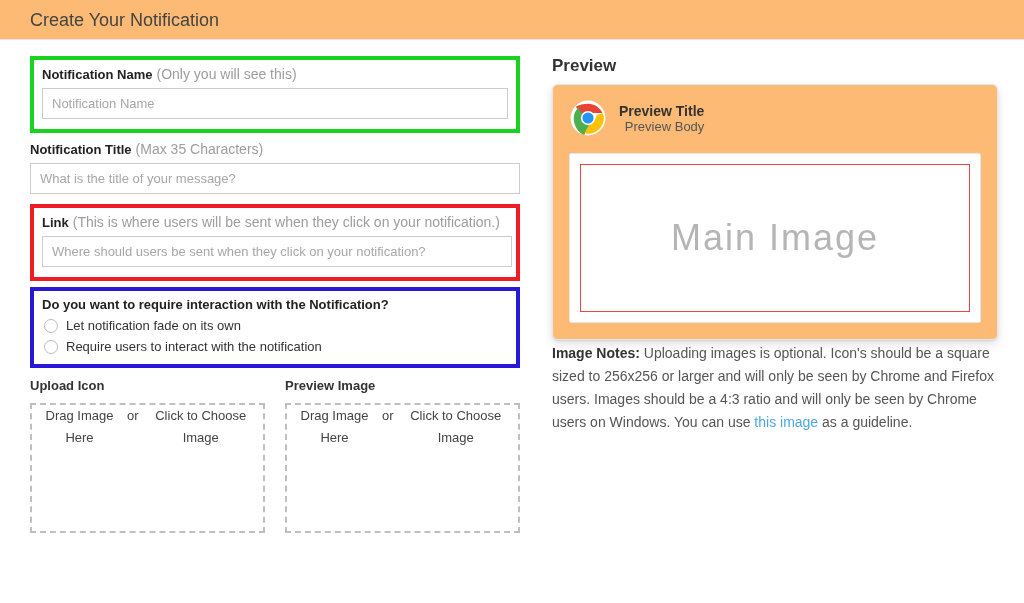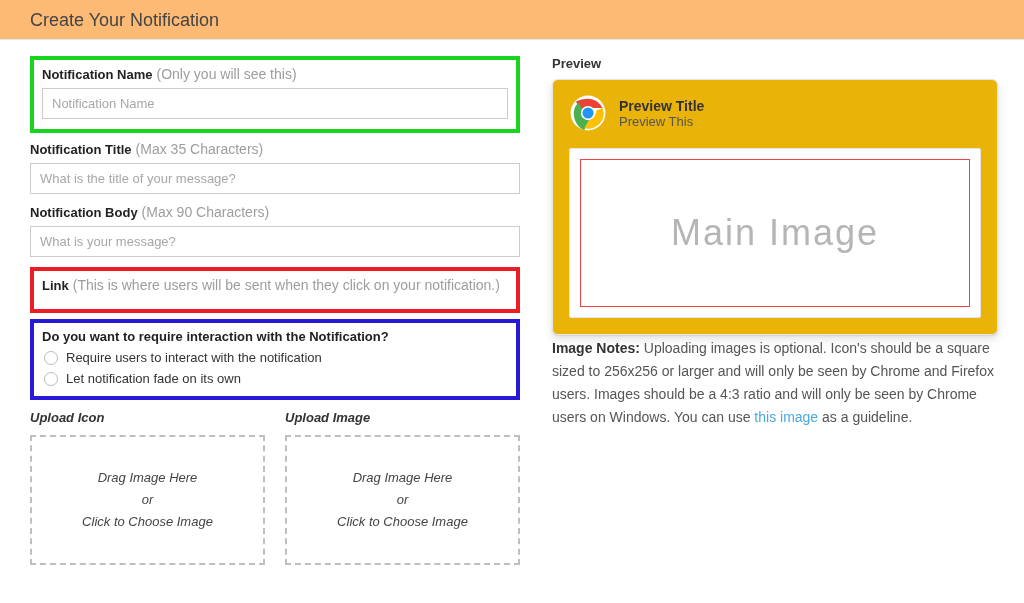--- a/index.html
+++ b/index.html
@@ -48,42 +48,43 @@
   .box-green { border: 4px solid #18d41e; padding: 6px 8px 10px 8px; margin-bottom: 8px; }
   .box-red   { border: 4px solid #ee1c24; padding: 6px 4px 10px 8px; margin-bottom: 6px; }
   .box-blue  { border: 4px solid #2a18d9; padding: 6px 0 10px 8px; margin-bottom: 10px; }
 
   .radio-row { display: flex; align-items: center; gap: 8px; margin-top: 6px; margin-left: 2px; font-size: 13px; color: #333; }
   .radio-circle {
     width: 14px; height: 14px; border: 1px solid #bbb; border-radius: 50%; display: inline-block;
     background: #fff;
   }
 
-  .uploads { display: flex; gap: 20px; font-style: italic; }
+  .uploads { display: flex; gap: 20px; }
   .upload-col { flex: 1; }
   .upload-label { font-weight: 700; font-size: 13px; margin-bottom: 10px; }
   .dropzone {
     border: 2px dashed #bfbfbf;
     height: 130px;
     display: flex;
-    flex-direction: column;
+    flex-direction: row;
     justify-content: center;
     font-size: 13px;
     color: #444;
     text-align: center;
     line-height: 1.7;
   }
 
-  .preview-label { font-weight: 700; font-size: 13px; margin-bottom: 8px; }
+  .preview-label { font-weight: 700; font-size: 17px; margin-bottom: 8px; }
   .preview-card {
-    background: #eab308;
+    background: #fdba74;
     border: 1px solid #e7e7e7;
     border-radius: 6px;
     box-shadow: 0 4px 10px rgba(0,0,0,0.12), 0 1px 2px rgba(0,0,0,0.1);
     padding: 14px 16px 16px 16px;
+    text-align: right;
   }
   .preview-header { display: flex; align-items: center; gap: 12px; margin-bottom: 16px; }
   .chrome-icon { width: 38px; height: 38px; }
   .preview-title { font-weight: 700; color: #333; font-size: 14px; }
   .preview-body { font-size: 13px; color: #555; }
 
   .main-image-box {
     background: #fff;
     border: 1px solid #e5e5e5;
     padding: 10px;
@@ -127,58 +128,53 @@
       <input type="text" class="text-input" placeholder="Notification Name" style="">
     </div>
 
     <div class="field-block">
       <div class="field-label">
         <b>Notification Title</b><span class="hint">(Max 35 Characters)</span>
       </div>
       <input type="text" class="text-input" placeholder="What is the title of your message?" style="">
     </div>
 
-    <div class="field-block">
-      <div class="field-label">
-        <b>Notification Body</b><span class="hint">(Max 90 Characters)</span>
-      </div>
-      <input type="text" class="text-input" placeholder="What is your message?" style="">
-    </div>
 
     <div class="box-red">
       <div class="field-label">
         <b>Link</b><span class="hint">(This is where users will be sent when they click on your notification.)</span>
       </div>
+      <input type="text" class="text-input" placeholder="Where should users be sent when they click on your notification?" style="">
     </div>
 
     <div class="box-blue">
       <div class="field-label">
         <b>Do you want to require interaction with the Notification?</b>
       </div>
+      <label class="radio-row">
+        <span class="radio-circle"></span>
+        <span>Let notification fade on its own</span>
+      </label>
       <label class="radio-row">
         <span class="radio-circle"></span>
         <span>Require users to interact with the notification</span>
-      </label>
-      <label class="radio-row">
-        <span class="radio-circle"></span>
-        <span>Let notification fade on its own</span>
       </label>
     </div>
 
     <div class="uploads">
       <div class="upload-col">
         <div class="upload-label">Upload Icon</div>
         <div class="dropzone">
           <span>Drag Image Here</span>
           <span>or</span>
           <span>Click to Choose Image</span>
         </div>
       </div>
       <div class="upload-col">
-        <div class="upload-label">Upload Image</div>
+        <div class="upload-label">Preview Image</div>
         <div class="dropzone">
           <span>Drag Image Here</span>
           <span>or</span>
           <span>Click to Choose Image</span>
         </div>
       </div>
     </div>
 
   </div>
 
@@ -190,21 +186,21 @@
         <svg class="chrome-icon" viewBox="0 0 48 48">
           <circle cx="24" cy="24" r="22" fill="#fff"></circle>
           <path fill="#ea4335" d="M24 6c8.1 0 15.1 4.85 18.2 11.8H24c-3.1 0-5.9 1.5-7.7 3.8L8.6 9.9C12.7 7.4 18.2 6 24 6z"></path>
           <path fill="#4caf50" d="M6 24c0-5.3 2.3-10.1 6-13.4l8.5 14.7c.6 3.3 3 6 6.3 7l-7.6 13.1C11.6 42.5 6 33.9 6 24z"></path>
           <path fill="#ffc107" d="M42.2 17.8C43.4 19.7 44 21.8 44 24c0 11-9 20-20 20-1.6 0-3.2-.2-4.7-.6l8.5-14.7c3.8-.6 6.7-3.9 6.7-7.9l7.7-3z"></path>
           <circle cx="24" cy="24" r="9" fill="#fff"></circle>
           <circle cx="24" cy="24" r="7" fill="#2196f3"></circle>
         </svg>
         <div>
           <div class="preview-title">Preview Title</div>
-          <div class="preview-body">Preview This</div>
+          <div class="preview-body">Preview Body</div>
         </div>
       </div>
       <div class="main-image-box">
         <div class="main-image-inner">Main Image</div>
       </div>
     </div>
 
     <div class="notes">
       <b>Image Notes:</b><span> Uploading images is optional. Icon's should be a square sized to 256x256 or larger and will only be seen by Chrome and Firefox users. Images should be a 4:3 ratio and will only be seen by Chrome users on Windows. You can use </span><a href="#">this image</a><span> as a guideline.</span>
     </div>

